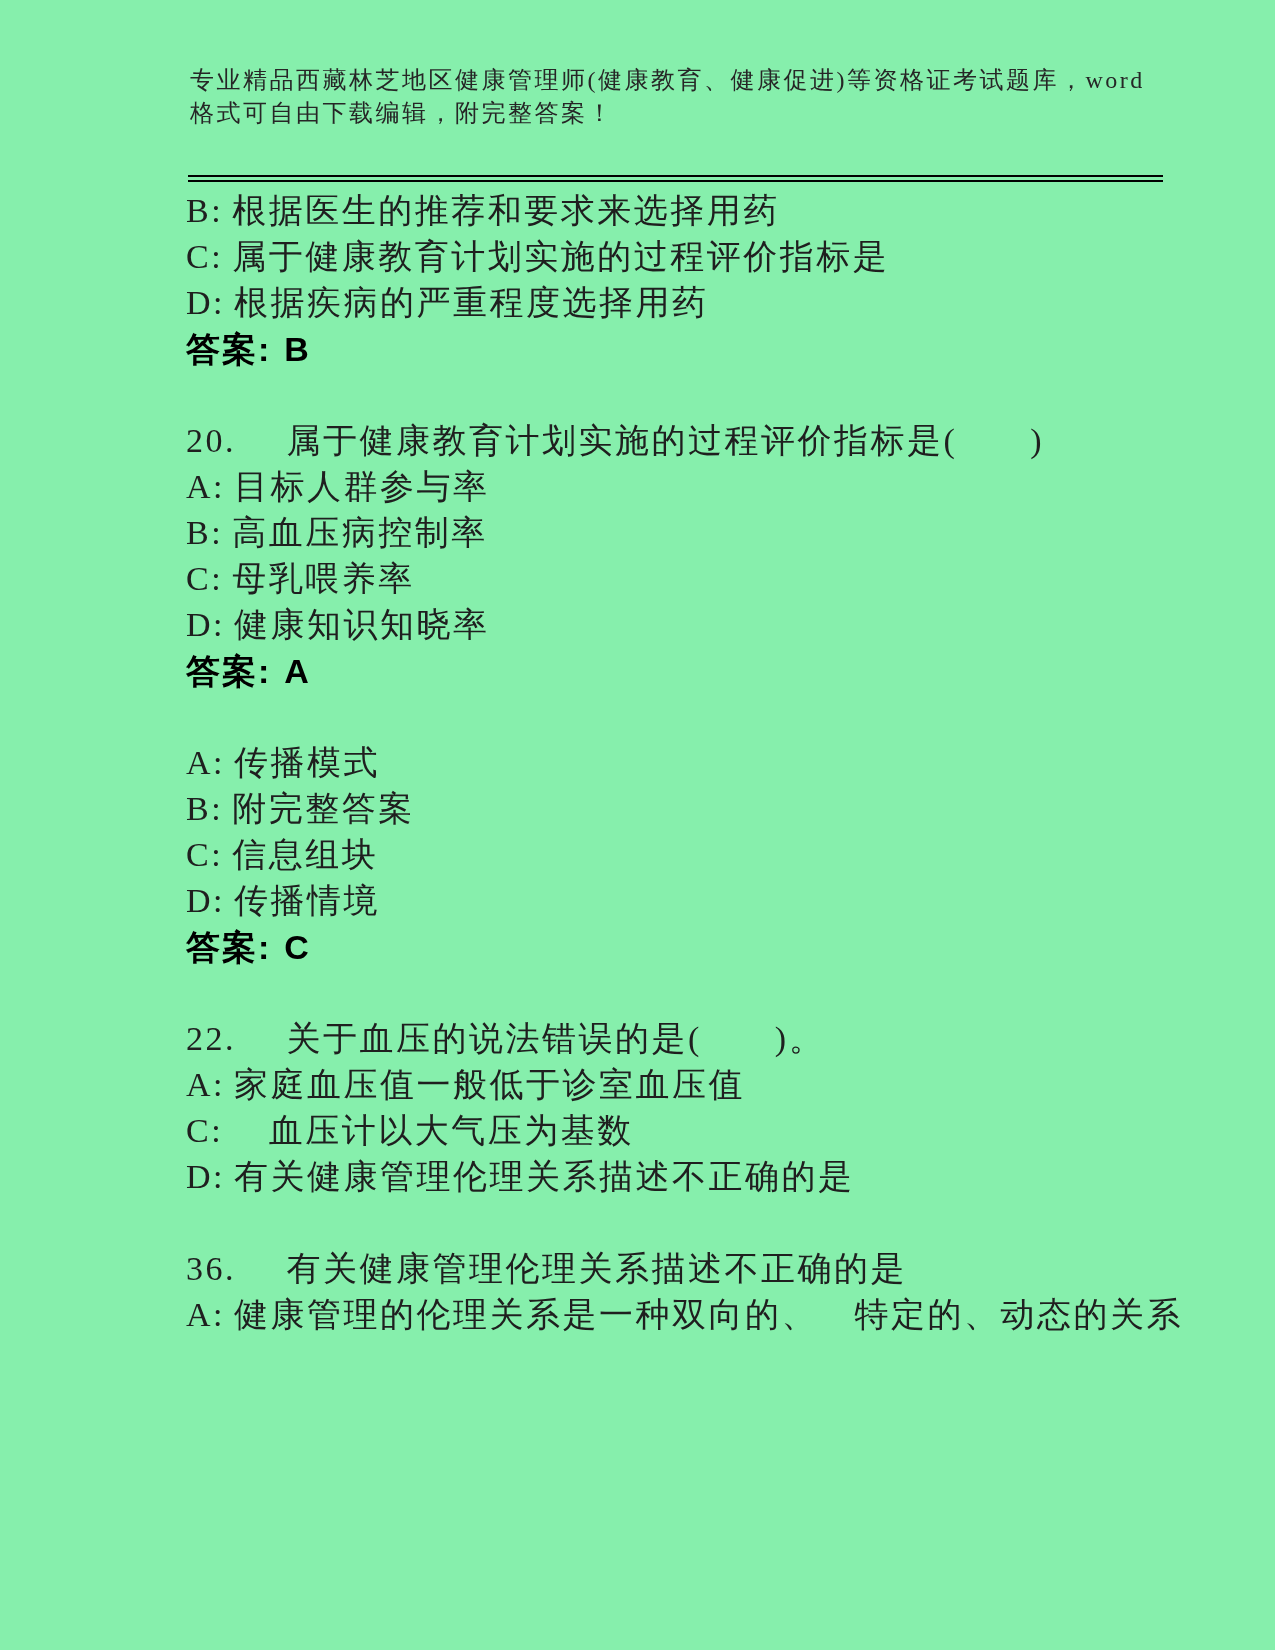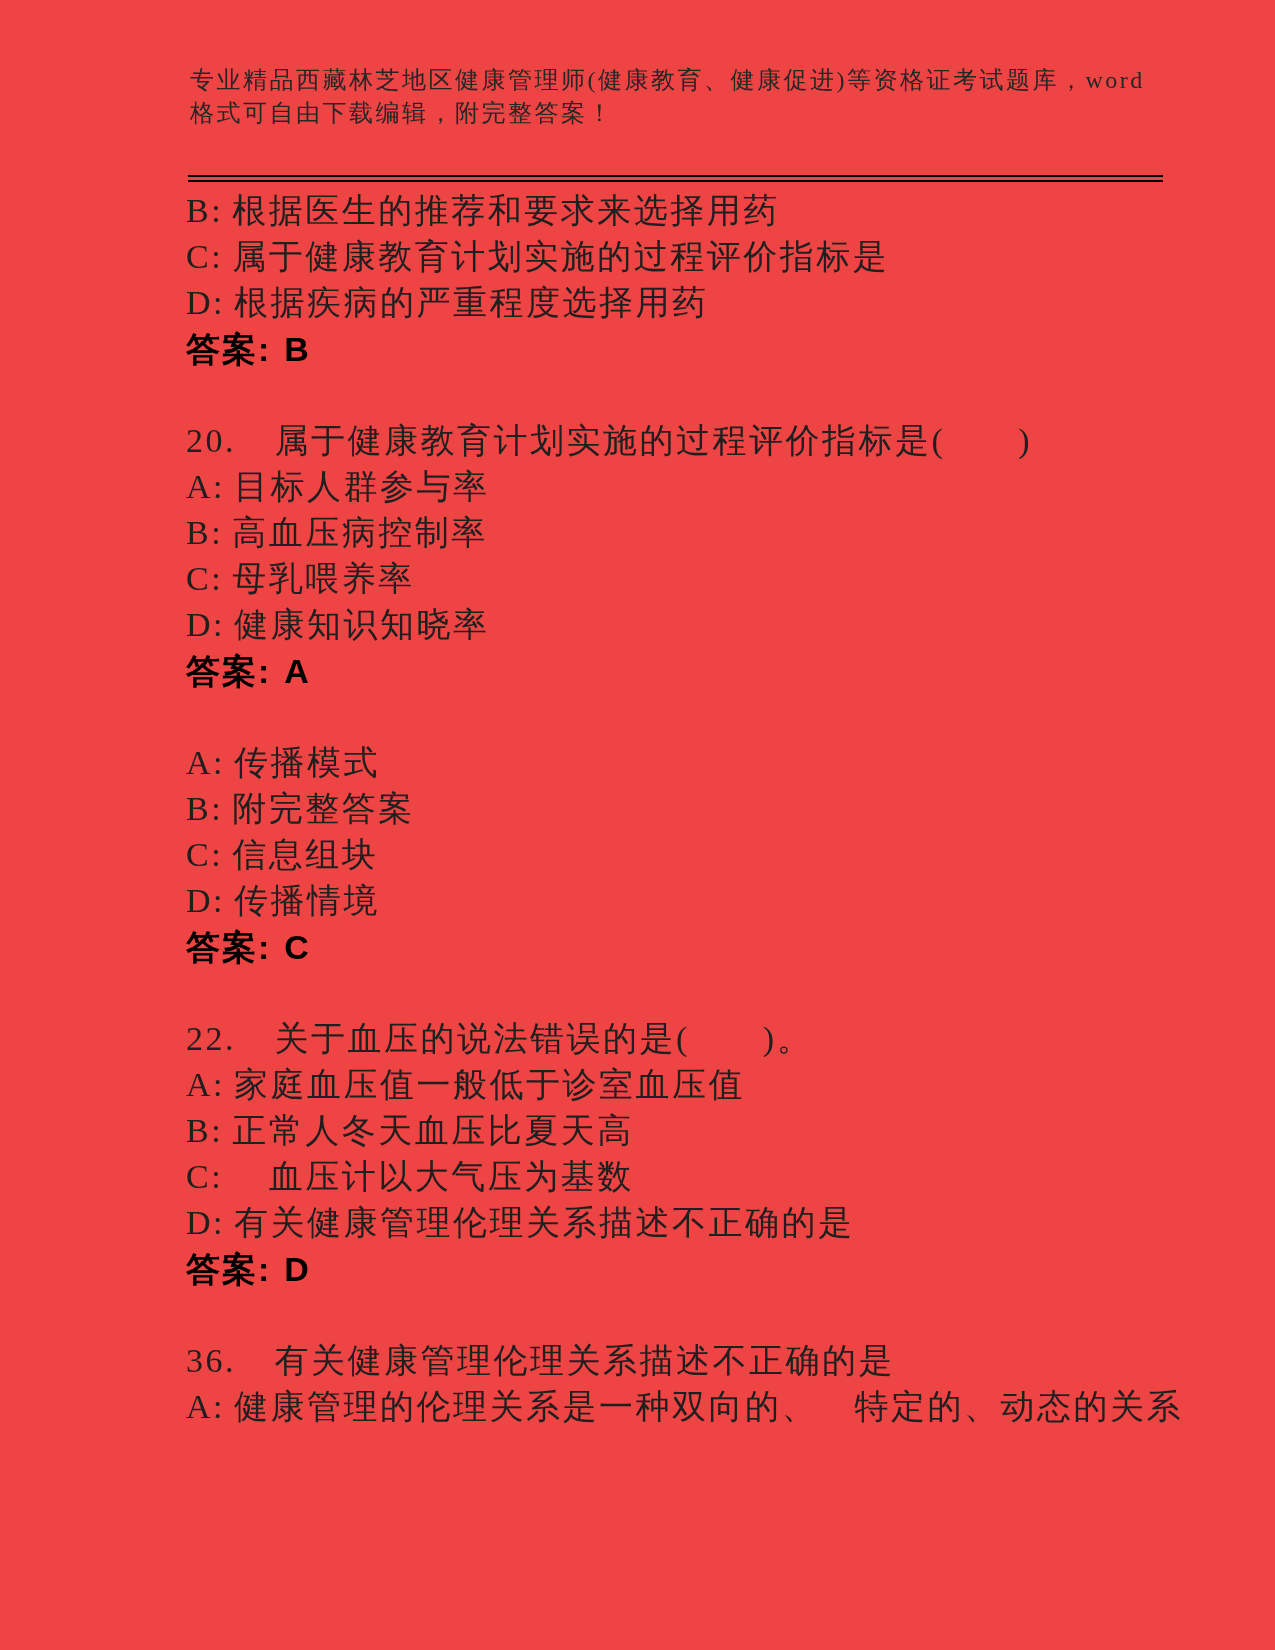--- a/index.html
+++ b/index.html
@@ -4,21 +4,21 @@
 <style>
   html, body {
     margin: 0;
     padding: 0;
     background: #ffffff;
   }
   .page {
     position: relative;
     width: 1275px;
     height: 1650px;
-    background: #ef4444;
+    background: #86efac;
     overflow: hidden;
     font-family: "Liberation Serif", serif;
     color: #1f1f1f;
   }
   .header-note {
     position: absolute;
     left: 190px;
     top: 64px;
     width: 930px;
     font-size: 24px;
@@ -44,21 +44,21 @@
     font-size: 34px;
     letter-spacing: 2.5px;
   }
   .line {
     height: 46px;
     line-height: 46px;
     white-space: nowrap;
   }
   .blank { height: 46px; }
   .opt-label { margin-right: 9px; }
-  .q-number { margin-right: 2px; }
+  .q-number { margin-right: 14px; }
   .answer-line {
     font-family: "Liberation Sans", sans-serif;
     font-weight: 700;
     letter-spacing: 2px;
     color: #000000;
   }
   .answer-letter { margin-left: 13px; }
 </style>
 </head>
 <body>
@@ -90,23 +90,21 @@
 
     <div class="line"><span class="opt-label">A:</span><span>传播模式</span></div>
     <div class="line"><span class="opt-label">B:</span><span>附完整答案</span></div>
     <div class="line"><span class="opt-label">C:</span><span>信息组块</span></div>
     <div class="line"><span class="opt-label">D:</span><span>传播情境</span></div>
     <div class="line answer-line"><span>答案:</span><span class="answer-letter">C</span></div>
     <div class="blank"></div>
 
     <div class="line"><span class="q-number">22.</span><span>　关于血压的说法错误的是(　　)。</span></div>
     <div class="line"><span class="opt-label">A:</span><span>家庭血压值一般低于诊室血压值</span></div>
-    <div class="line"><span class="opt-label">B:</span><span>正常人冬天血压比夏天高</span></div>
     <div class="line"><span class="opt-label">C:</span><span>　血压计以大气压为基数</span></div>
     <div class="line"><span class="opt-label">D:</span><span>有关健康管理伦理关系描述不正确的是</span></div>
-    <div class="line answer-line"><span>答案:</span><span class="answer-letter">D</span></div>
     <div class="blank"></div>
 
     <div class="line"><span class="q-number">36.</span><span>　有关健康管理伦理关系描述不正确的是</span></div>
     <div class="line"><span class="opt-label">A:</span><span>健康管理的伦理关系是一种双向的、　特定的、动态的关系</span></div>
 
   </div>
 </div>
 
 </body></html>

